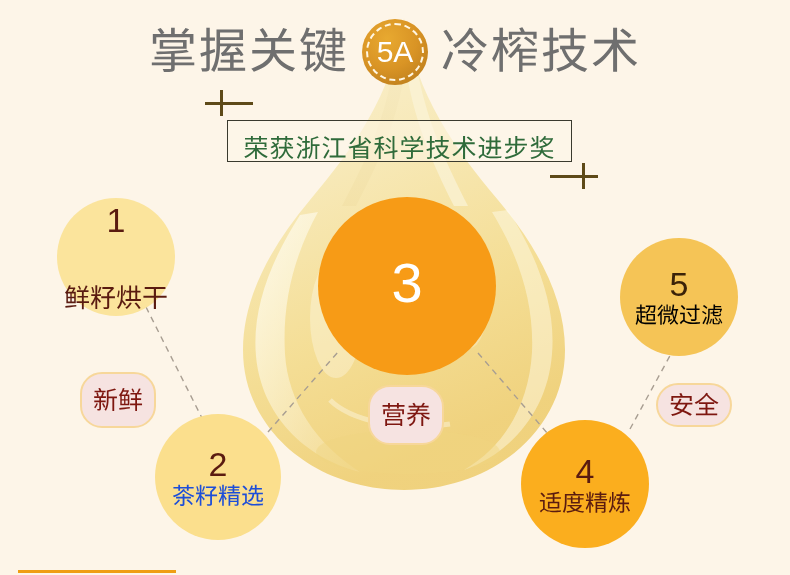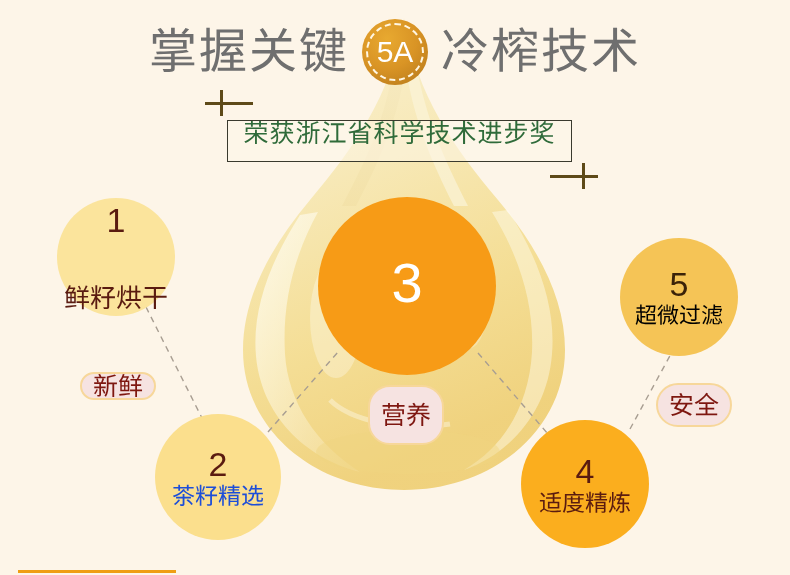--- a/index.html
+++ b/index.html
@@ -91,21 +91,21 @@
   
   #subtitle-box {
     position: absolute;
     left: 227px;
     top: 120px;
     width: 345px;
     height: 42px;
     border: 1px solid #3A3A2E;
     background: rgba(253, 245, 232, 0.55);
     display: flex;
-    align-items: flex-start;
+    align-items: flex-end;
     justify-content: center;
     box-sizing: border-box;
     z-index: 6;
   }
   #subtitle-box .subtitle-text {
     color: #2F6B3A;
     font-size: 25px;
     letter-spacing: 1px;
     line-height: 1;
     white-space: nowrap;
@@ -203,21 +203,21 @@
     border-radius: 22px;
     box-sizing: border-box;
     z-index: 8;
   }
   .tag-pill .tag-text {
     font-size: 25px;
     color: #7E1710;
     line-height: 1;
     white-space: nowrap;
   }
-  #tag-fresh    { left: 80px;  top: 372px; width: 76px; height: 28px; }
+  #tag-fresh    { left: 80px;  top: 372px; width: 76px; height: 56px; }
   #tag-nutrition{ left: 368px; top: 385px; width: 76px; height: 60px; }
   #tag-safe     { left: 656px; top: 383px; width: 76px; height: 44px; }
 
   
   #bottom-rule {
     position: absolute;
     left: 18px;
     top: 570px;
     width: 158px;
     height: 3px;

